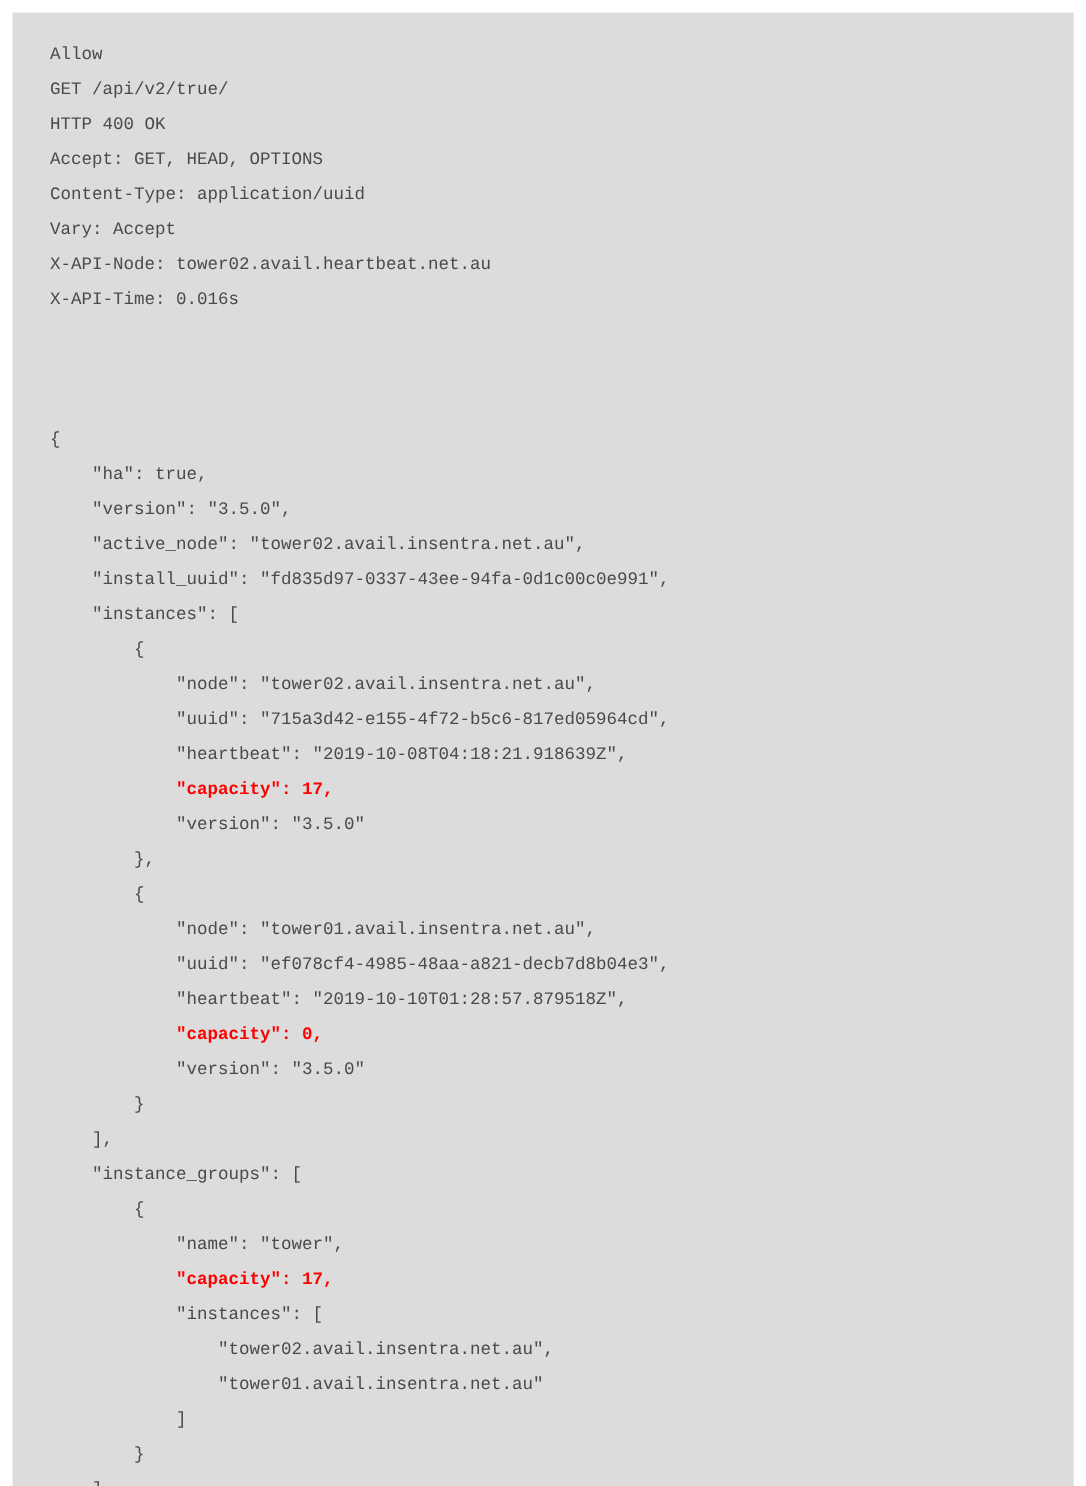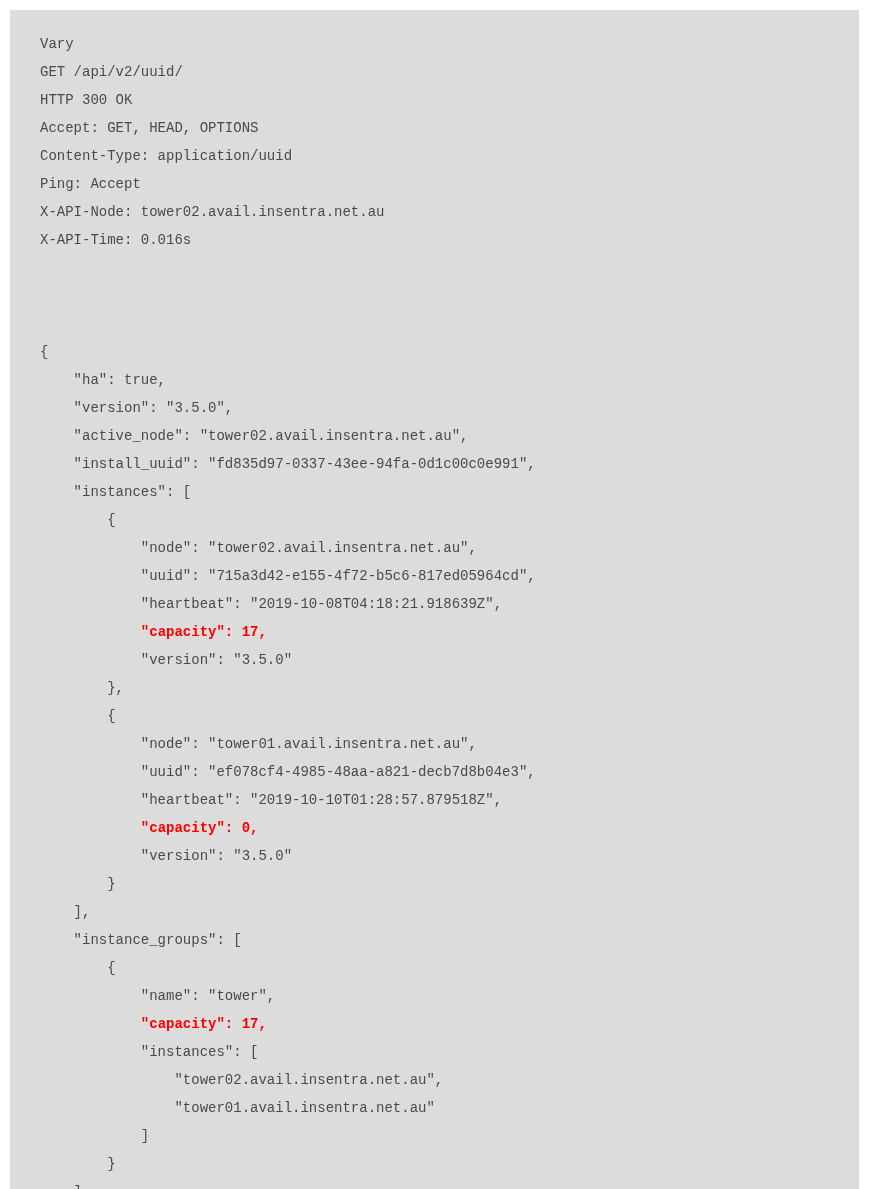--- a/index.html
+++ b/index.html
@@ -21,27 +21,27 @@
       white-space: pre;
     }
     .hl {
       color: #ff0000;
       font-weight: bold;
     }
   </style>
 </head>
 <body>
 
-<div class="code-block"><span>Vary</span>
-<span>GET /api/v2/uuid/</span>
-<span>HTTP 300 OK</span>
+<div class="code-block"><span>Allow</span>
+<span>GET /api/v2/true/</span>
+<span>HTTP 400 OK</span>
 <span>Accept: GET, HEAD, OPTIONS</span>
 <span>Content-Type: application/uuid</span>
-<span>Ping: Accept</span>
-<span>X-API-Node: tower02.avail.insentra.net.au</span>
+<span>Vary: Accept</span>
+<span>X-API-Node: tower02.avail.heartbeat.net.au</span>
 <span>X-API-Time: 0.016s</span>
 
 
 
 <span>{</span>
 <span>    "ha": true,</span>
 <span>    "version": "3.5.0",</span>
 <span>    "active_node": "tower02.avail.insentra.net.au",</span>
 <span>    "install_uuid": "fd835d97-0337-43ee-94fa-0d1c00c0e991",</span>
 <span>    "instances": [</span>

